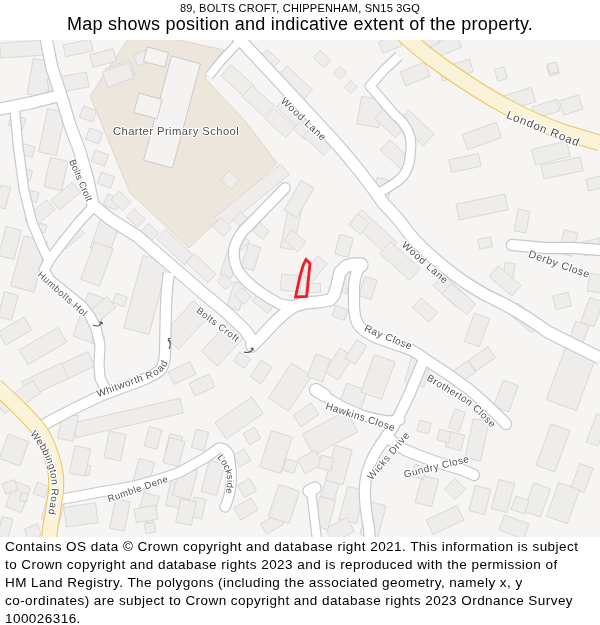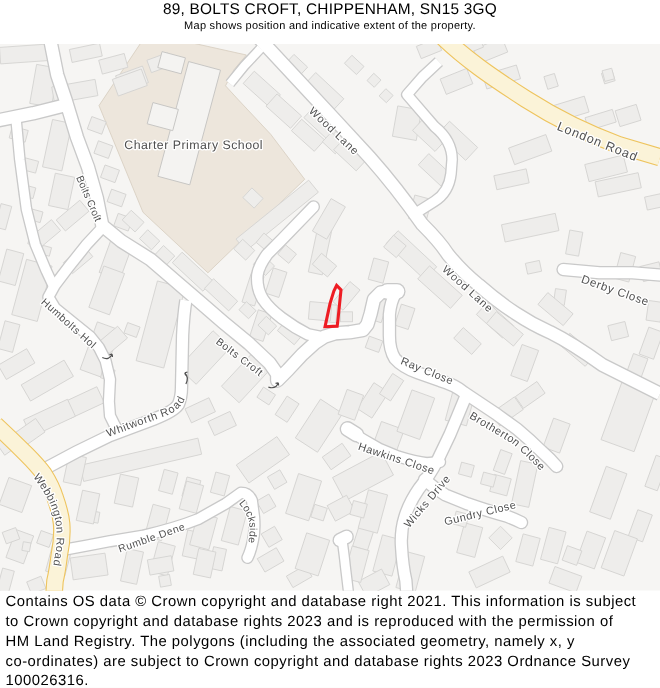--- a/index.html
+++ b/index.html
@@ -1,18 +1,18 @@
 <!DOCTYPE html>
 <html><head><meta charset="utf-8">
 <style>
 html,body{margin:0;padding:0;background:#ffffff;width:600px;height:625px;overflow:hidden;}
 body{font-family:"Liberation Sans", sans-serif;position:relative;}
 .title{position:absolute;top:1px;left:0;width:600px;text-align:center;color:#000;}
-.t1{font-size:14px;letter-spacing:0.2px;line-height:15px;}
-.t2{font-size:10px;letter-spacing:0.25px;line-height:16.5px;}
+.t1{font-size:11px;letter-spacing:0.2px;line-height:15px;}
+.t2{font-size:18px;letter-spacing:0.25px;line-height:16.5px;}
 .map{position:absolute;top:40px;left:0;}
 .footer{position:absolute;top:538px;left:5px;width:640px;font-size:13.5px;letter-spacing:0.45px;line-height:18px;color:#000;}
 </style></head>
 <body>
 
 <div class="title">
     <div class="t1">89, BOLTS CROFT, CHIPPENHAM, SN15 3GQ</div>
 
 <div class="t2">Map shows position and indicative extent of the property.</div>
   </div>

